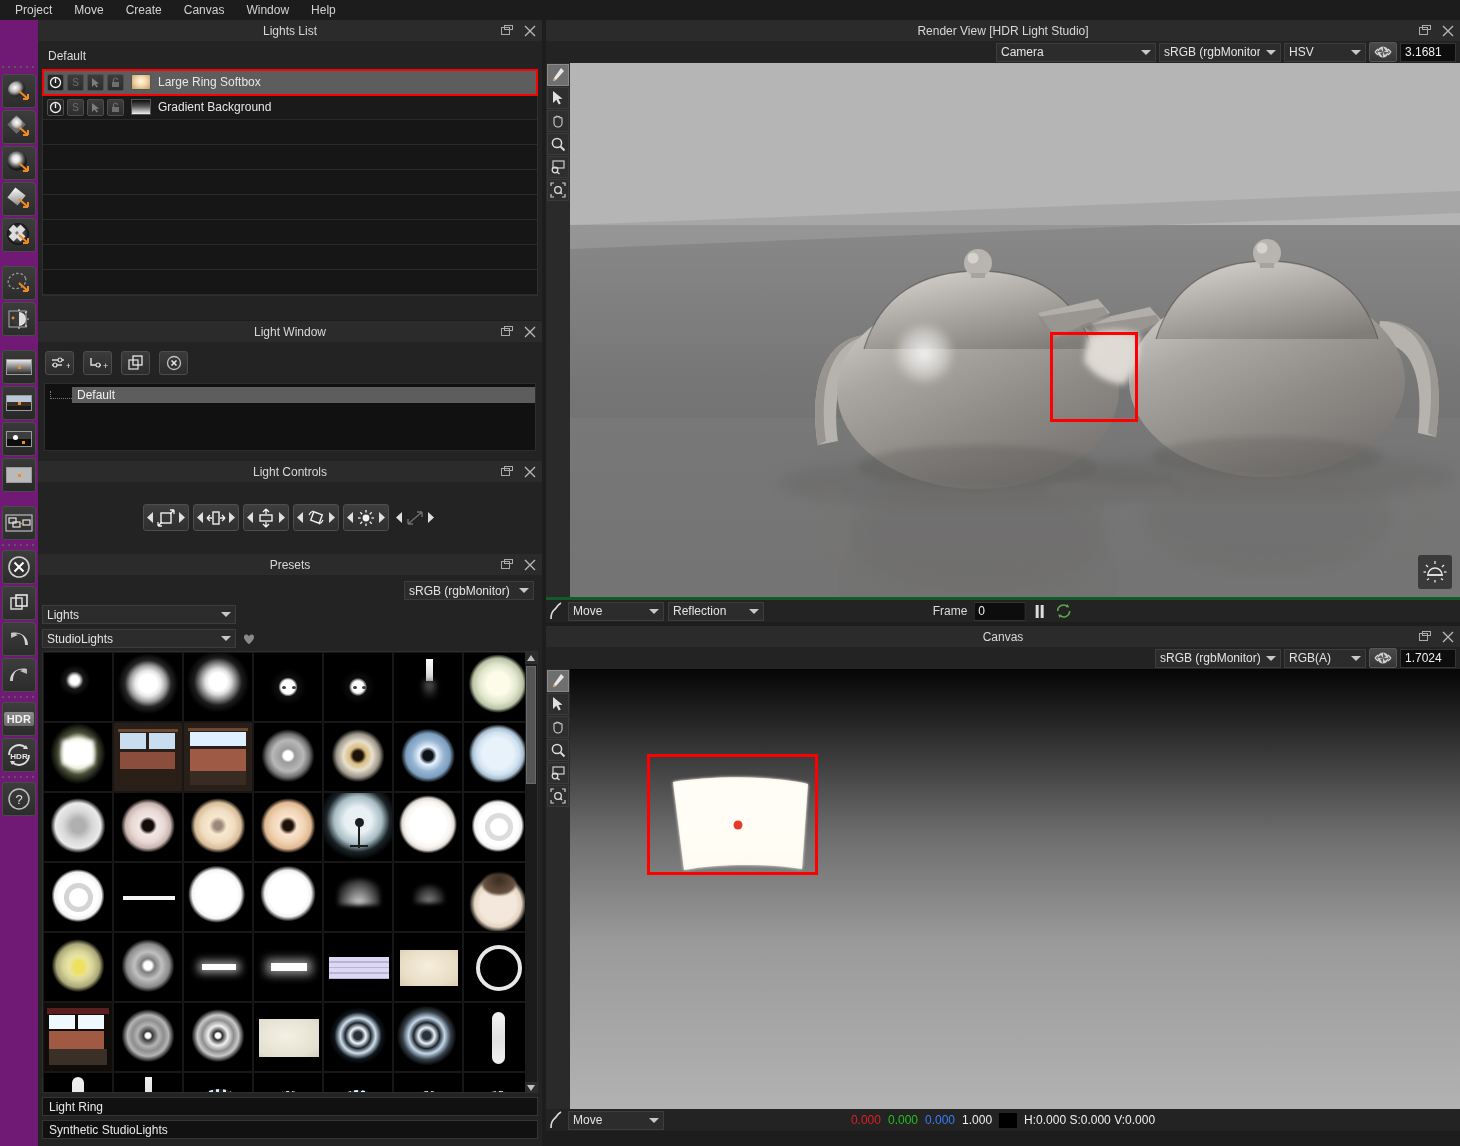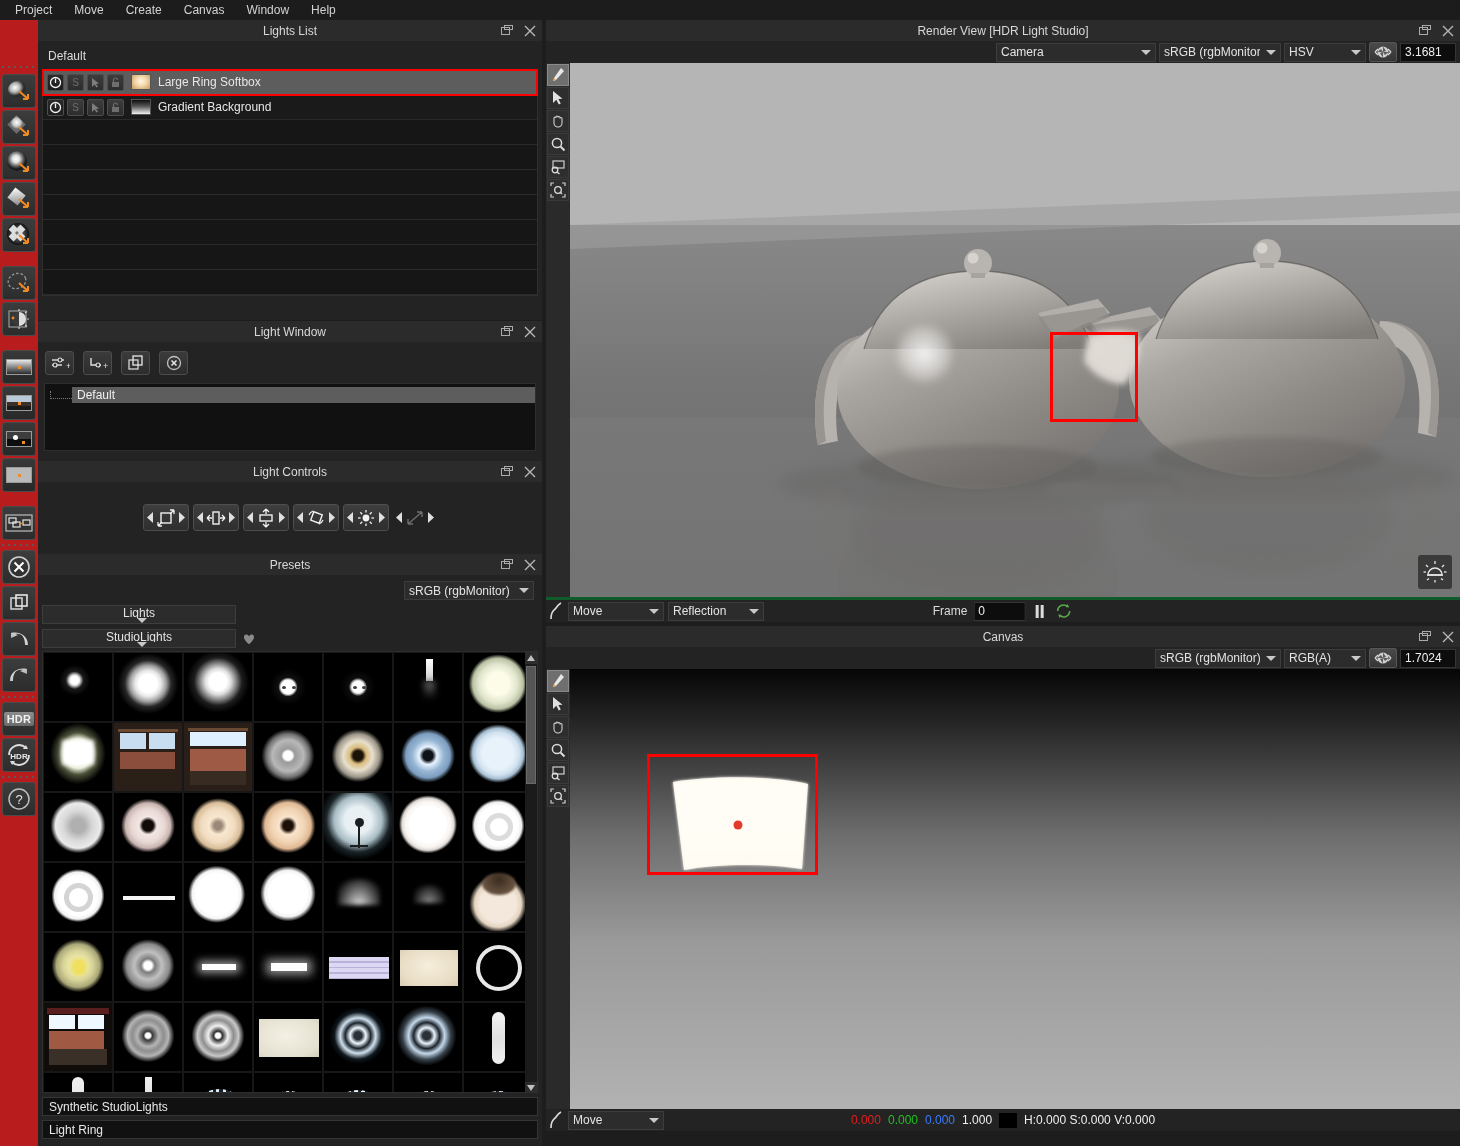--- a/index.html
+++ b/index.html
@@ -21,21 +21,21 @@
     padding-left: 4px;
   }
   .menubar .mi {
     padding: 2px 11px; font-size: 12px; color: #d2d2d2; cursor: default;
     line-height: 14px;
   }
 
   
   .rail {
     position: absolute; left: 0; top: 20px; width: 38px; height: 1126px;
-    background: #b91c1c; padding-top: 52px;
+    background: #701a75; padding-top: 52px;
   }
   .railbtn {
     width: 34px; height: 34px; margin: 2px 2px;
     background: linear-gradient(180deg,#3c3c3c,#2c2c2c);
     border: 1px solid #4a4a4a; border-radius: 3px;
     display: flex; align-items: center; justify-content: center;
     position: relative; overflow: hidden;
   }
   .railbtn.flat { background: linear-gradient(180deg,#383838,#282828); }
   .railgap { height: 10px; }
@@ -122,21 +122,21 @@
   .combo {
     height: 19px; background: #2c2c2c; border: 1px solid #3d3d3d;
     display: flex; align-items: center; padding: 0 4px;
     font-size: 12px; color: #e3e3e3; position: relative;
   }
   .combo .cv { flex: 1; white-space: nowrap; overflow: hidden; }
   .caret { width: 0; height: 0; border-left: 5px solid transparent; border-right: 5px solid transparent;
            border-top: 5px solid #c8c8c8; margin-left: 6px; }
   .pr-cs { width: 130px; }
   .pr-sel-row { display: flex; align-items: center; gap: 6px; margin-top: 5px; }
-  .pr-dd { width: 194px; flex-direction: column; }
+  .pr-dd { width: 194px; }
   .heart { width: 14px; height: 13px; display:block; }
   .pr-grid-wrap {
     margin: 3px 4px 0 4px; background: #0b0b0b; border: 1px solid #2e2e2e;
     height: 442px; position: relative; overflow: hidden;
   }
   .pr-grid { display: grid; grid-template-columns: repeat(7, 70px); gap: 0px; padding: 0; }
   .pr-cell { width: 70px; height: 70px; background: #000; border: 1px solid #171717; position: relative; overflow: hidden; }
   .pr-cell .sh { position: absolute; inset: 0; }
   .pr-scroll {
     position: absolute; right: 0; top: 0; width: 12px; height: 442px; background: #1b1b1b;
@@ -927,22 +927,22 @@
         <div class="thumb"></div>
         <div class="ar dn">
           <svg width="8" height="6" viewBox="0 0 8 6">
               <path d="M4 6 L0 0 L8 0 Z" fill="#c0c0c0"></path>
             </svg>
         </div>
       </div>
     </div>
 
     <div class="pr-footer">
+      <div class="pr-fbox">Light Ring</div>
       <div class="pr-fbox">Synthetic StudioLights</div>
-      <div class="pr-fbox">Light Ring</div>
     </div>
   </div>
 
   <div class="panel" id="renderView">
     <div class="panel-title">
       <span class="t">Render View [HDR Light Studio]</span>
       <span class="ctrls">
         <svg class="pt-ic" viewBox="0 0 12 12">
             <rect x="0.5" y="2.5" width="8" height="7" fill="none" stroke="#c2c2c2"></rect>
             <rect x="3.5" y="0.5" width="8" height="4" fill="none" stroke="#c2c2c2"></rect>

